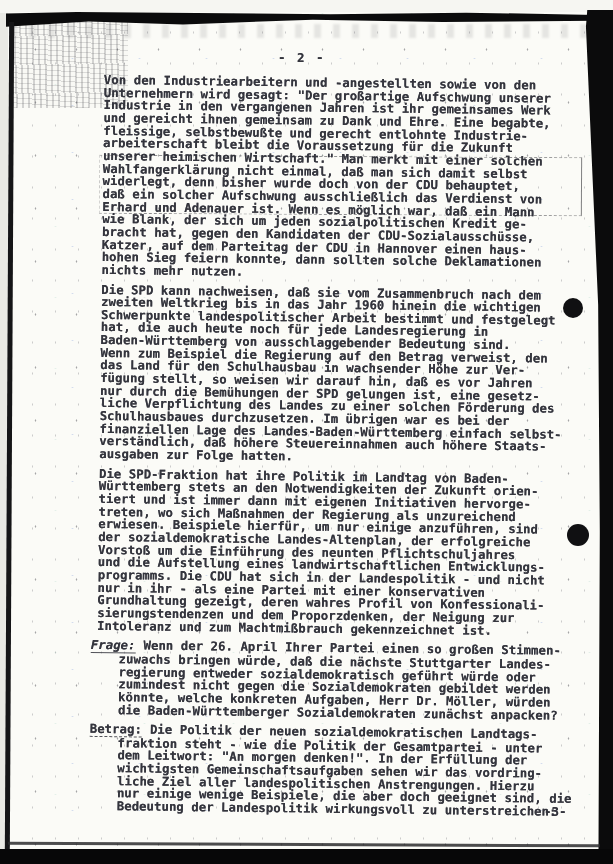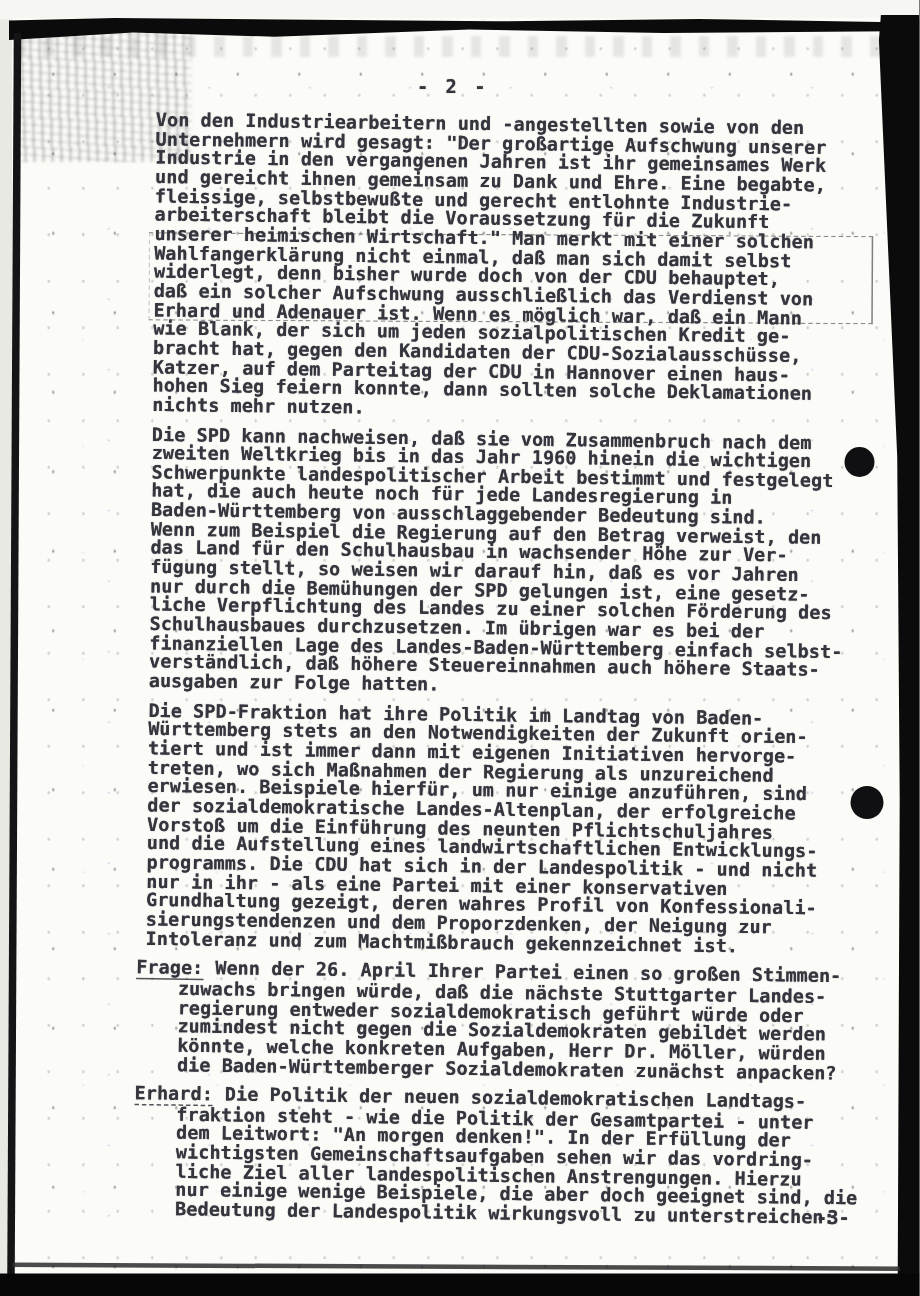--- a/index.html
+++ b/index.html
@@ -48,21 +48,21 @@
   .pn-bottom{left:544px;top:804px;}
   .typed{position:absolute;left:104px;top:74px;width:482px;color:#34353d;
     font-size:12.3px;line-height:12.65px;font-weight:bold;letter-spacing:.05px;
     text-shadow:0 0 .6px rgba(40,40,55,.75);
     transform:rotate(.72deg);transform-origin:0 0;}
   .para{margin:0 0 7px 0;}
   .tl{white-space:pre;}
   .qa .first{margin-left:-6px;}
   .qa .cont{margin-left:22px;}
   .lbl{display:inline-block;}
-  .lbl-solid{border-bottom:1.5px solid rgba(52,53,61,.85);}
+  .lbl-solid{border-bottom:1.5px solid rgba(52,53,61,.85);font-style:italic;}
   .lbl-dash{border-bottom:1.5px dashed rgba(52,53,61,.85);}
   .rest{margin-left:8px;}
 </style>
 </head>
 <body>
 
 <div class="scan">
   <div class="top-strip"></div>
   <div class="page"></div>
   <div class="mottle"></div>
@@ -130,21 +130,21 @@
     </div>
     <div class="para qa">
       <div class="tl first"><span class="lbl lbl-solid">Frage:</span><span class="rest">Wenn der 26. April Ihrer Partei einen so großen Stimmen-</span></div>
       <div class="tl cont">zuwachs bringen würde, daß die nächste Stuttgarter Landes-</div>
       <div class="tl cont">regierung entweder sozialdemokratisch geführt würde oder</div>
       <div class="tl cont">zumindest nicht gegen die Sozialdemokraten gebildet werden</div>
       <div class="tl cont">könnte, welche konkreten Aufgaben, Herr Dr. Möller, würden</div>
       <div class="tl cont">die Baden-Württemberger Sozialdemokraten zunächst anpacken?</div>
     </div>
     <div class="para qa">
-      <div class="tl first"><span class="lbl lbl-dash">Erhard:</span><span class="rest">Die Politik der neuen sozialdemokratischen Landtags-</span></div>
+      <div class="tl first"><span class="lbl lbl-dash">Betrag:</span><span class="rest">Die Politik der neuen sozialdemokratischen Landtags-</span></div>
       <div class="tl cont">fraktion steht - wie die Politik der Gesamtpartei - unter</div>
       <div class="tl cont">dem Leitwort: "An morgen denken!". In der Erfüllung der</div>
       <div class="tl cont">wichtigsten Gemeinschaftsaufgaben sehen wir das vordring-</div>
       <div class="tl cont">liche Ziel aller landespolitischen Anstrengungen. Hierzu</div>
       <div class="tl cont">nur einige wenige Beispiele, die aber doch geeignet sind, die</div>
       <div class="tl cont">Bedeutung der Landespolitik wirkungsvoll zu unterstreichen:</div>
     </div>
   </div>
 
   <div class="page-num pn-bottom">-3-</div>

